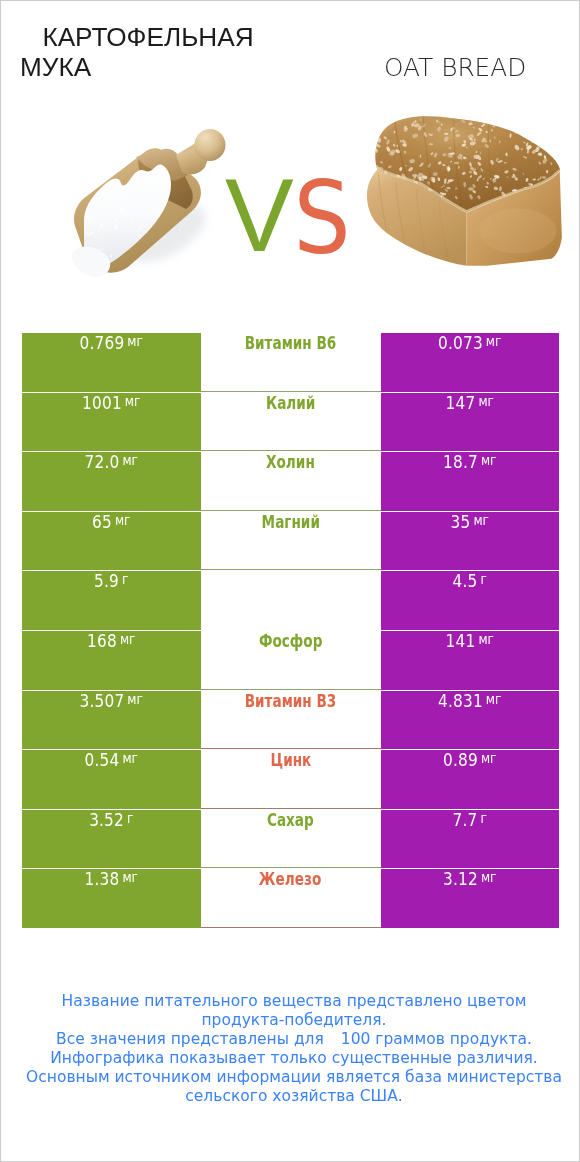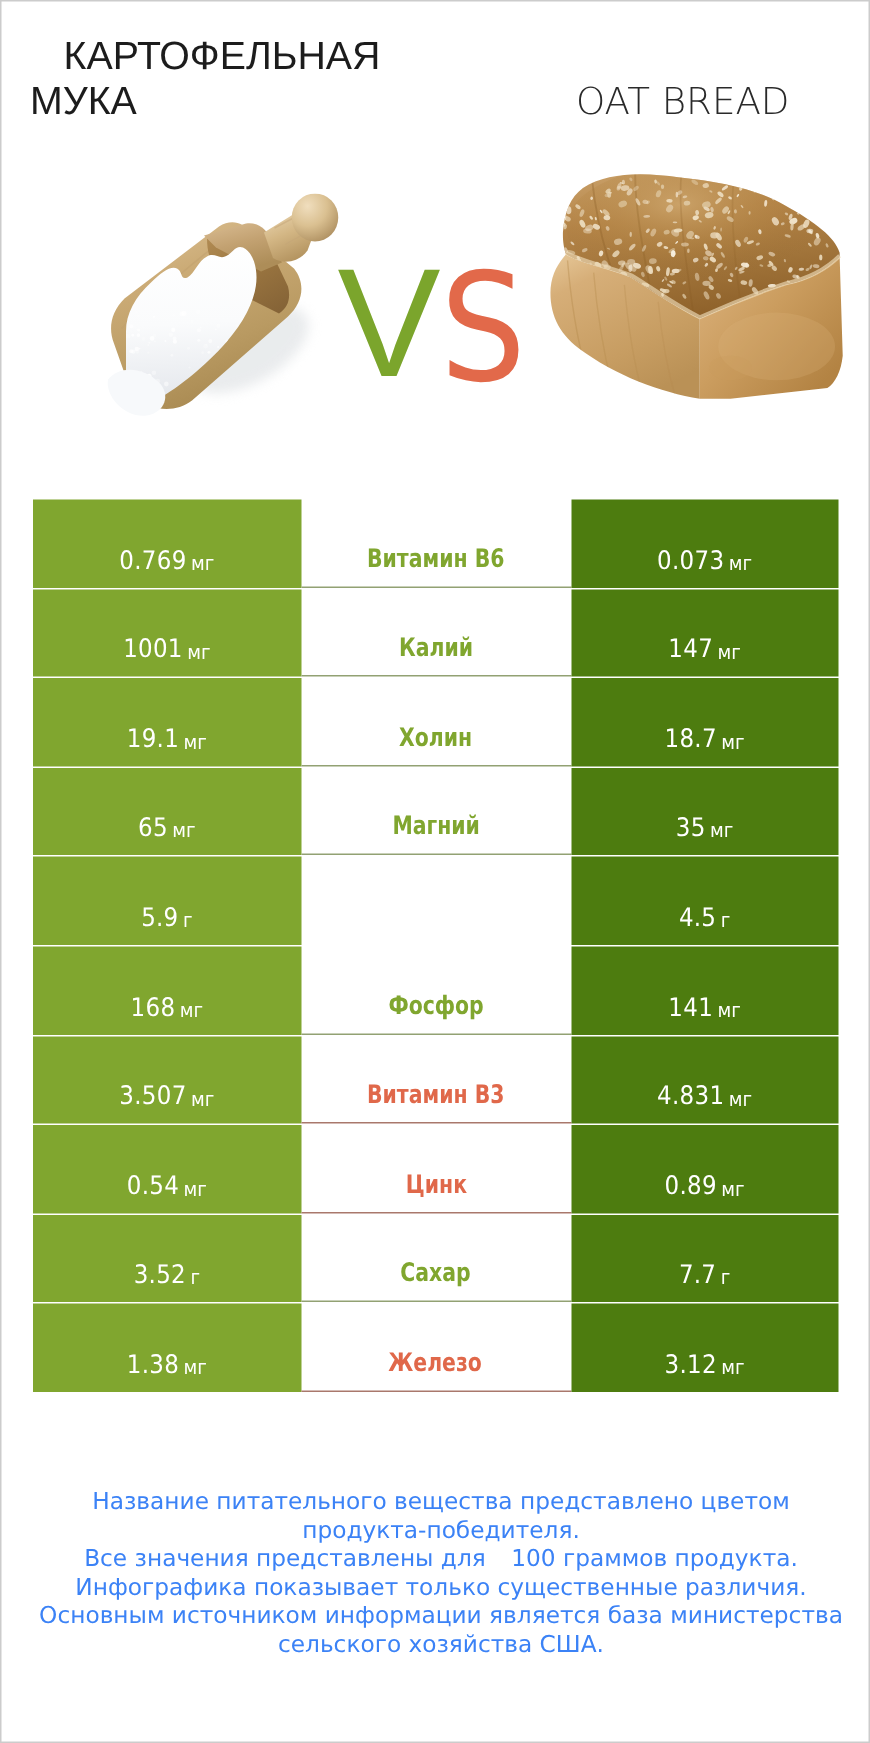--- a/index.html
+++ b/index.html
@@ -13,23 +13,23 @@
   .title-left .l2{display:block;text-align:left;margin-right:44px;}
   .title-right{left:383px;top:52px;width:264px;text-align:left;font-family:"DejaVu Sans",sans-serif;font-size:24.8px;line-height:30px;letter-spacing:0px;font-weight:200;color:#2a2a2a;}
 
   .vs{position:absolute;left:0;top:0;width:578px;height:312px;pointer-events:none;}
 
   .imgL{position:absolute;left:65px;top:128px;width:160px;height:150px;}
   .imgR{position:absolute;left:363px;top:109px;width:205px;height:164px;}
 
   .table{position:absolute;left:21px;top:332px;width:537px;}
   .row{position:relative;height:59.6px;}
-  .cell{position:absolute;top:0;height:58.6px;display:flex;align-items:flex-end;justify-content:center;padding-bottom:8px;box-sizing:border-box;}
+  .cell{position:absolute;top:0;height:58.6px;display:flex;align-items:flex-start;justify-content:center;padding-bottom:8px;box-sizing:border-box;}
   .cell-l{left:0;width:178.5px;background:#80a62f;color:#fff;}
-  .cell-r{left:358.5px;width:178.5px;background:#4d7c0f;color:#fff;}
+  .cell-r{left:358.5px;width:178.5px;background:#a21caf;color:#fff;}
   .cell-m{left:178.5px;width:180px;height:58.6px;border-bottom:1px solid;}
   .val{font-size:17px;font-weight:500;letter-spacing:.2px;font-family:"DejaVu Sans Condensed","DejaVu Sans",sans-serif;}
   .unit{font-size:13.5px;margin-left:3px;font-family:"DejaVu Sans Condensed","DejaVu Sans",sans-serif;font-weight:500;}
   .nut{font-size:17px;font-weight:700;letter-spacing:0px;font-family:"DejaVu Sans Condensed","DejaVu Sans",sans-serif;display:inline-block;transform:scaleX(0.89);}
 
   .foot{position:absolute;left:18px;top:991px;width:550px;text-align:center;
     font-size:15.5px;line-height:19px;color:#3b82f6;font-family:"DejaVu Sans",sans-serif;}
   .foot b{font-weight:400;margin-left:12px;}
 </style>
 </head>
@@ -489,21 +489,21 @@
         <div class="cell cell-m" style="border-color:#92a173">
           <span class="nut" style="color:#80a62f">Калий</span>
         </div>
         <div class="cell cell-r">
           <span class="val">147</span>
           <span class="unit">мг</span>
         </div>
       </div>
       <div class="row">
         <div class="cell cell-l">
-          <span class="val">19.1</span>
+          <span class="val">72.0</span>
           <span class="unit">мг</span>
         </div>
         <div class="cell cell-m" style="border-color:#92a173">
           <span class="nut" style="color:#80a62f">Холин</span>
         </div>
         <div class="cell cell-r">
           <span class="val">18.7</span>
           <span class="unit">мг</span>
         </div>
       </div>

